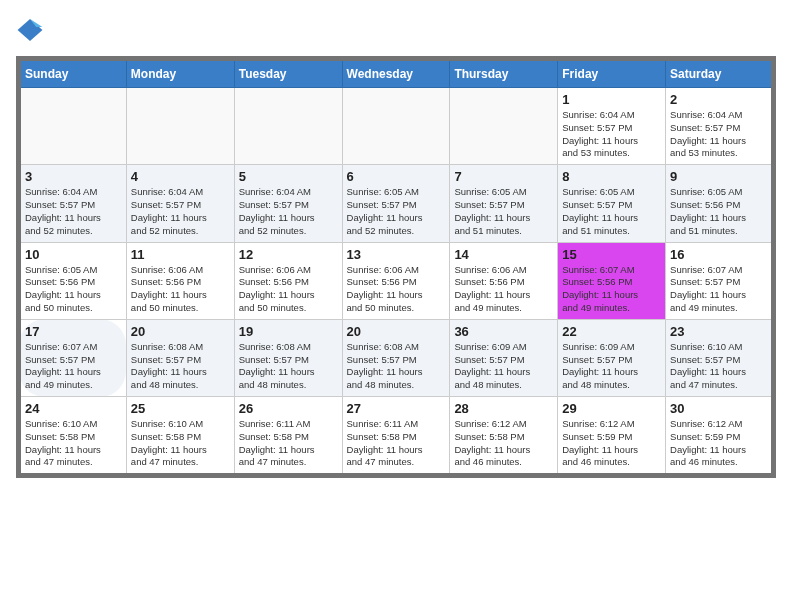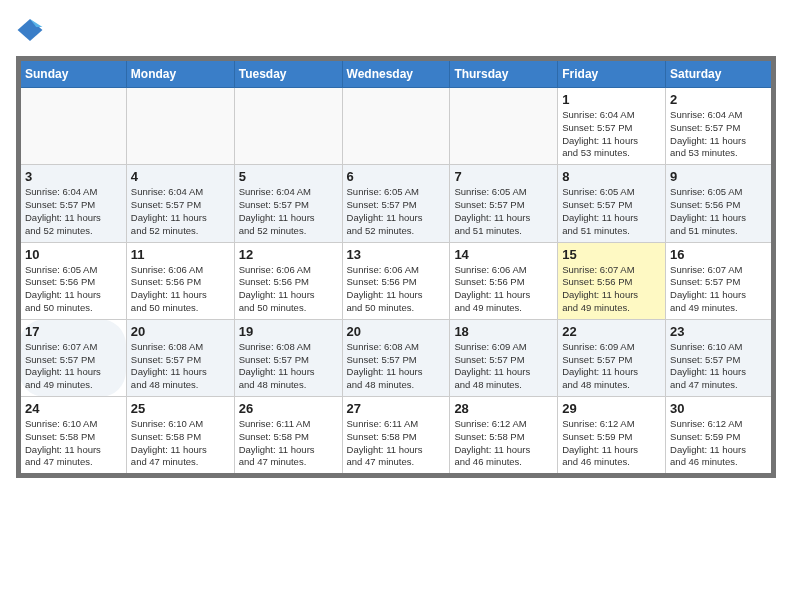--- a/index.html
+++ b/index.html
@@ -232,21 +232,21 @@
 Daylight: 11 hours
 and 50 minutes.</div>
         </td>
         <td style="background: rgb(255, 255, 255); margin-top: 40px;">
           <span class="day-number">14</span>
           <div class="cell-content" style="white-space: pre-line;">Sunrise: 6:06 AM
 Sunset: 5:56 PM
 Daylight: 11 hours
 and 49 minutes.</div>
         </td>
-        <td style="background: #fef9c3;">
+        <td style="background: #d946ef;">
           <span class="day-number">15</span>
           <div class="cell-content" style="white-space: pre-line;">Sunrise: 6:07 AM
 Sunset: 5:56 PM
 Daylight: 11 hours
 and 49 minutes.</div>
         </td>
         <td style="background: rgb(255, 255, 255); margin-left: 39px;">
           <span class="day-number">16</span>
           <div class="cell-content" style="white-space: pre-line;">Sunrise: 6:07 AM
 Sunset: 5:57 PM
@@ -277,21 +277,21 @@
 and 48 minutes.</div>
         </td>
         <td style="background: rgb(240, 244, 248);">
           <span class="day-number">20</span>
           <div class="cell-content" style="white-space: pre-line;">Sunrise: 6:08 AM
 Sunset: 5:57 PM
 Daylight: 11 hours
 and 48 minutes.</div>
         </td>
         <td style="background: rgb(240, 244, 248);">
-          <span class="day-number">18</span>
+          <span class="day-number">36</span>
           <div class="cell-content" style="white-space: pre-line;">Sunrise: 6:09 AM
 Sunset: 5:57 PM
 Daylight: 11 hours
 and 48 minutes.</div>
         </td>
         <td style="background: rgb(240, 244, 248);">
           <span class="day-number">22</span>
           <div class="cell-content" style="white-space: pre-line;">Sunrise: 6:09 AM
 Sunset: 5:57 PM
 Daylight: 11 hours

